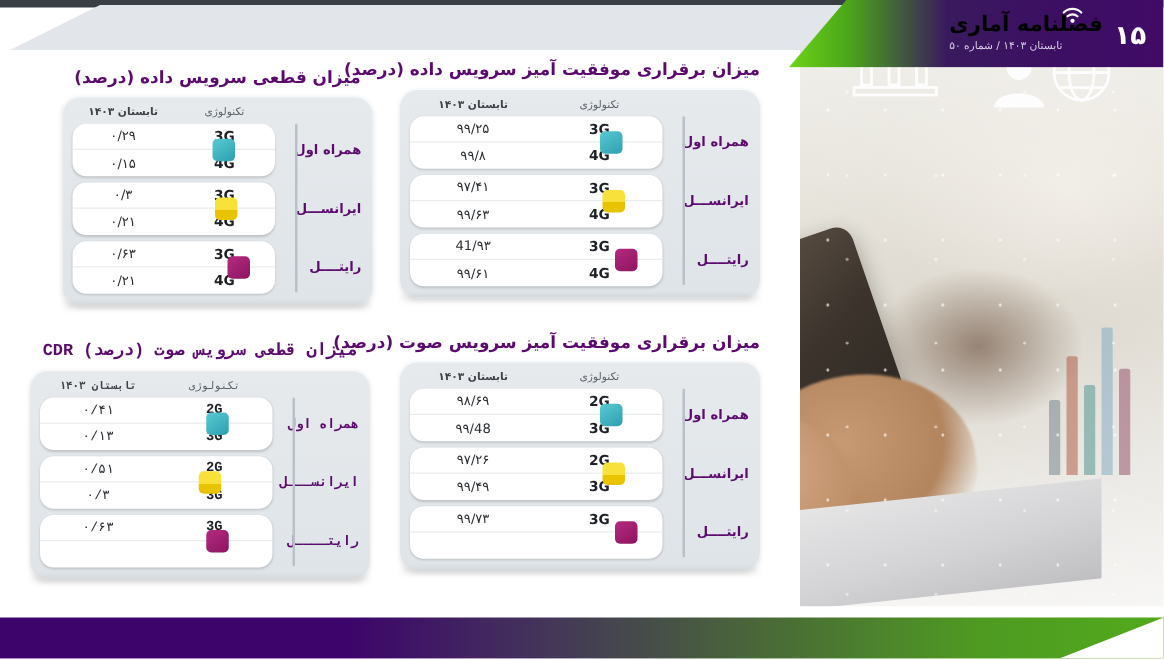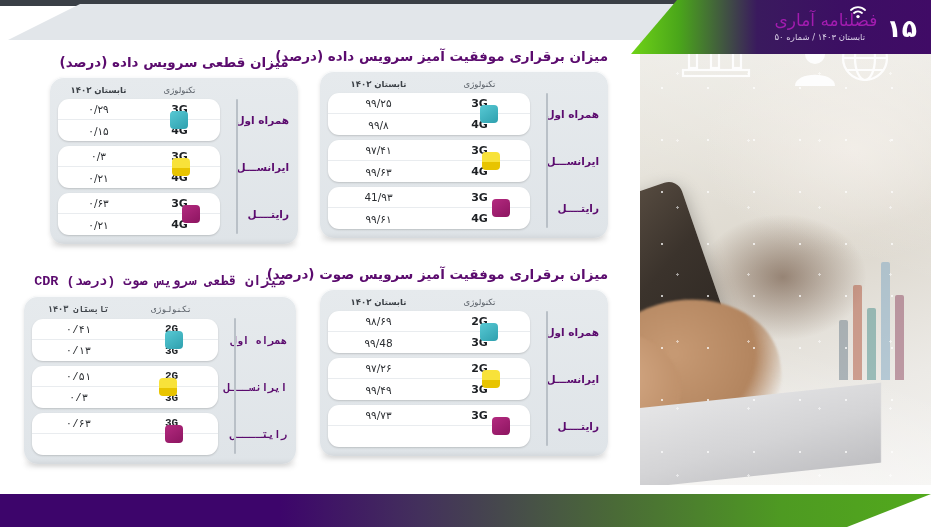--- a/index.html
+++ b/index.html
@@ -99,26 +99,26 @@
     position:absolute; top:0; right:0; width:300px; height:54px;
     background:linear-gradient(90deg,#6fd317 0%,#4aa61a 16%,#3a1a5e 42%,#3c0f63 70%,#400b66 100%);
     clip-path:polygon(46px 0, 300px 0, 300px 54px, 0 54px);
   }
   .banner-inner {
     position:absolute; top:0; right:0; width:300px; height:54px;
     display:flex; align-items:center; justify-content:flex-start;
     flex-direction:row; padding-right:14px; gap:9px;
   }
   .issue-no {
-    color:#ffffff; font-size:25px; font-weight:bold; letter-spacing:0;
+    color:#ffffff; font-size:21px; font-weight:bold; letter-spacing:0;
     line-height:1; margin-top:2px;text-align:center;
   }
   .banner-text { display:flex; flex-direction:column; align-items:flex-end; }
   .mag-title {
-    color:#a21caf; font-size:17px; font-weight:normal; line-height:1.15;
+    color:#000000; font-size:17px; font-weight:bold; line-height:1.15;
     white-space:nowrap;
   }
   .mag-sub {
     color:#d9cfe6; font-size:8.5px; line-height:1.3; white-space:nowrap; margin-top:1px;
   }
   .wifi-ico { position:absolute; right:64px; top:5px; }
 
   
   .bottom-bar {
     position:absolute; bottom:0; left:0; width:931px; height:33px;

